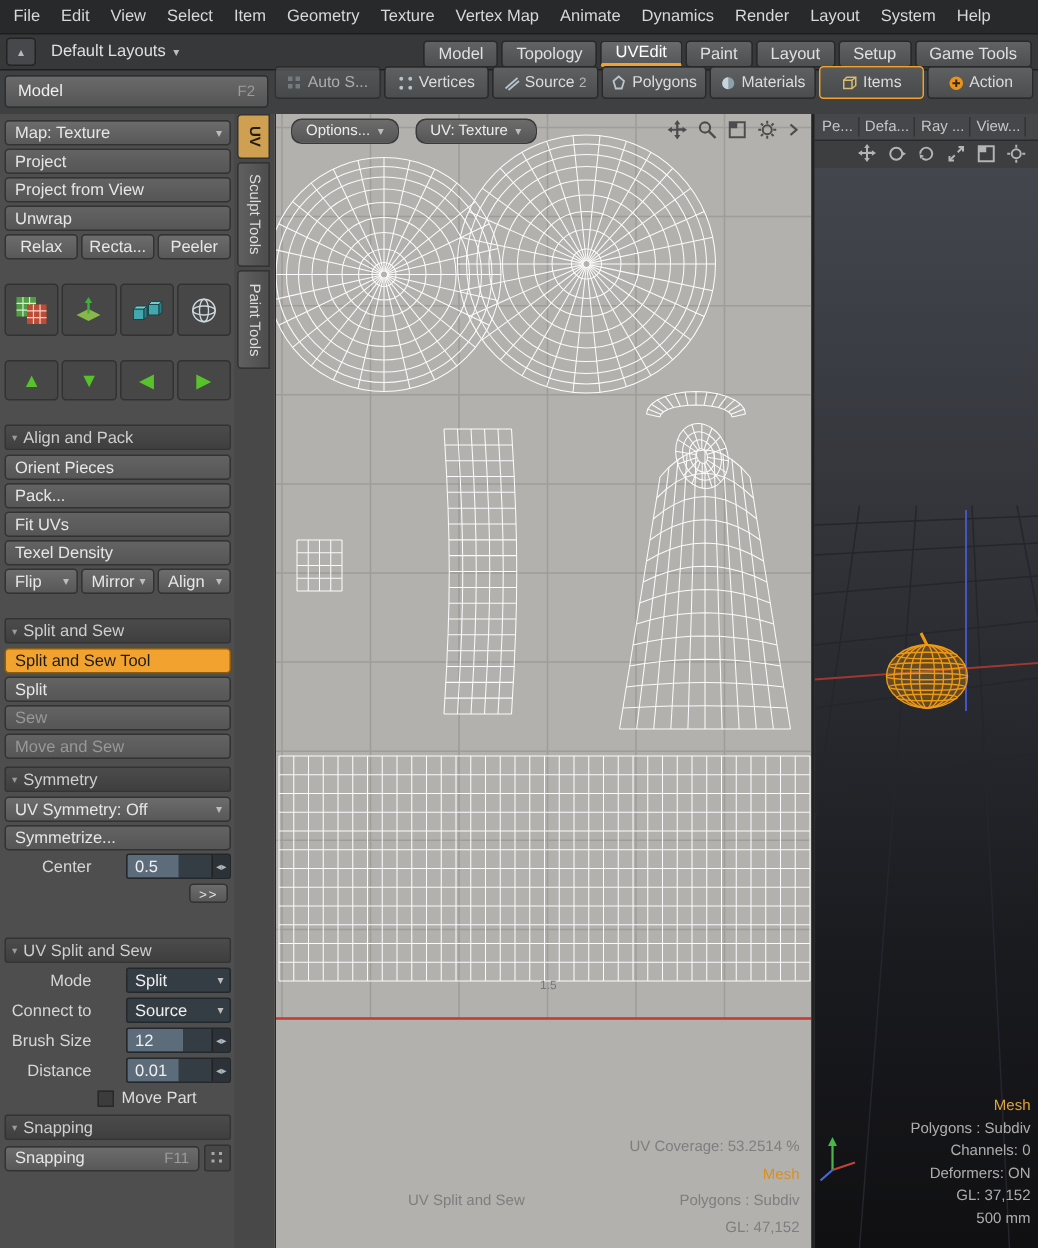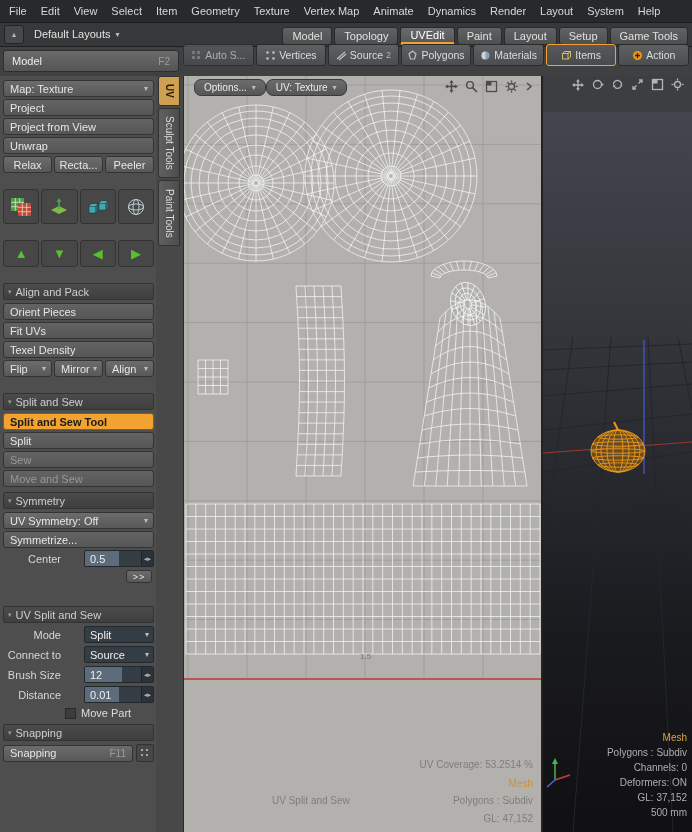--- a/index.html
+++ b/index.html
@@ -47,21 +47,21 @@
   .btn{background:linear-gradient(#6c6c6c,#585858);border:1px solid #333;border-radius:3px;color:#e6e6e6;
        font-size:11px;display:flex;align-items:center;justify-content:center;height:17px;box-sizing:border-box}
   .wfull{width:100%;margin-bottom:2px}
   .list-btn{justify-content:flex-start;padding-left:6px;background:linear-gradient(#636363,#565656)}
   .dd{justify-content:space-between;padding:0 5px 0 6px}
   .prow{display:flex;gap:2px;margin-bottom:16px}
   .prow .btn{flex:1}
   .hdr{height:15px;background:linear-gradient(#4b4b4b,#3f3f3f);border:1px solid #333;border-radius:2px;
        display:flex;align-items:center;gap:4px;padding:0 4px;color:#cecece;margin:5px 0 3px}
   .tri{font-size:7px;color:#9a9a9a}
-  .orange{background:#f2a32f;color:#1b1b1b;border-color:#8a5d10;font-weight:bold}
+  .orange{background:#f2a32f;color:#1b1b1b;border-color:#8a5d10;font-weight:normal}
   .dimtx{color:#989898}
   .icon-btn{width:35px;height:33px;background:#474747;border:1px solid #323232;border-radius:3px;
             display:flex;align-items:center;justify-content:center}
   .arrow-btn{width:35px;height:25px;background:#474747;border:1px solid #323232;border-radius:3px;
              display:flex;align-items:center;justify-content:center;color:#58c22c;font-size:13px}
   .frow{display:flex;align-items:center;margin-bottom:3px}
   .flabel{width:58px;text-align:right;padding-right:23px;color:#d6d6d6;white-space:nowrap}
   .ffield{flex:1;height:15px;background:#343c44;border:1px solid #23282c;border-radius:2px;position:relative;
           display:flex;align-items:center;color:#efefef;padding-left:5px;overflow:hidden}
   .fill{position:absolute;left:0;top:0;bottom:0;background:#5d6c7a}
@@ -79,21 +79,21 @@
   .mini-icon-btn{width:16px;height:16px;background:#474747;border:1px solid #323232;border-radius:2px;
                  display:flex;align-items:center;justify-content:center}
   
   .vtab{writing-mode:vertical-rl;display:flex;align-items:center;justify-content:center;
         background:linear-gradient(90deg,#606060,#4d4d4d);border:1px solid #333;border-radius:3px 0 0 3px;
         color:#ddd;font-size:10px;margin:0 0 2px 2px;width:22px;box-sizing:border-box}
   .vtab.uv{background:#cf9f52;color:#241a08;font-weight:bold;height:30px}
   .vtab.h68{height:70px}.vtab.h66{height:66px}
   
   #uv-svg{position:absolute;left:0;top:0}
-  .uv-header{position:absolute;top:3px;left:10px;display:flex;gap:0;z-index:2}
+  .uv-header{position:absolute;top:3px;left:10px;display:flex;gap:11px;z-index:2}
   .cv-btn{height:15px;padding:0 9px;background:linear-gradient(#6c6c6c,#565656);border:1px solid #3a3a3a;
           border-radius:7px;color:#ececec;font-size:10px;display:flex;align-items:center;gap:5px}
   .uv-icons{position:absolute;top:4px;right:8px;display:flex;gap:7px;align-items:center;z-index:2}
   .uv-status{position:absolute;font-size:10px;color:#7e7e7e;white-space:nowrap}
   .st-orange{color:#d98f22}
   .grid-lab{position:absolute;font-size:8px;color:#787878}
   
   .vp-tabs{height:17px;display:flex;align-items:center;background:#45474a;border-bottom:1px solid #2a2a2a;
            padding:0 2px;gap:1px}
   .vp-tab{font-size:10px;color:#c6c6c6;padding:1px 3px;border-right:1px solid #333;white-space:nowrap}
@@ -308,20 +308,23 @@
           <span>▶</span>
         </div>
     </div>
 
     <div class="hdr">
         <span class="tri">▾</span>
         <span>Align and Pack</span>
       </div>
     <div class="btn wfull list-btn">
         <span>Orient Pieces</span>
+      </div>
+    <div class="btn wfull list-btn">
+        <span>Pack...</span>
       </div>
     <div class="btn wfull list-btn">
         <span>Fit UVs</span>
       </div>
     <div class="btn wfull list-btn">
         <span>Texel Density</span>
       </div>
     <div class="prow">
       <div class="btn dd">
           <span>Flip</span>
@@ -744,20 +747,26 @@
     </div>
     <span class="grid-lab" style="left:176px;top:576px">1.5</span>
     <span class="uv-status" style="right:8px;top:683px">UV Coverage: 53.2514 %</span>
     <span class="uv-status st-orange" style="right:8px;top:702px">Mesh</span>
     <span class="uv-status" style="left:88px;top:719px">UV Split and Sew</span>
     <span class="uv-status" style="right:8px;top:719px">Polygons : Subdiv</span>
     <span class="uv-status" style="right:8px;top:737px">GL: 47,152</span>
   </div>
 
   <div class="right-panel">
+    <div class="vp-tabs">
+      <span class="vp-tab">Pe...</span>
+      <span class="vp-tab">Defa...</span>
+      <span class="vp-tab">Ray ...</span>
+      <span class="vp-tab">View...</span>
+    </div>
     <div class="vp-icons">
       <span><svg width="12" height="12" viewBox="0 0 14 14">
             <path d="M7 0L9.2 3H7.8v3h3V4.8L14 7l-3.2 2.2V7.8h-3v3h1.4L7 14 4.8 10.8H6.2v-3h-3v1.4L0 7l3.2-2.2v1.4h3v-3H4.8z" fill="#b5b5b5"></path>
           </svg></span>
       <span><svg width="13" height="13">
             <circle cx="6.5" cy="6.5" r="4" fill="none" stroke="#b5b5b5" stroke-width="1.3"></circle>
             <polygon points="10.5,5 13,6.5 10.5,8" fill="#b5b5b5"></polygon>
           </svg></span>
       <span><svg width="13" height="13">
             <path d="M2.5 6.5a4 4 0 1 1 1.2 2.8" fill="none" stroke="#b5b5b5" stroke-width="1.3"></path>

